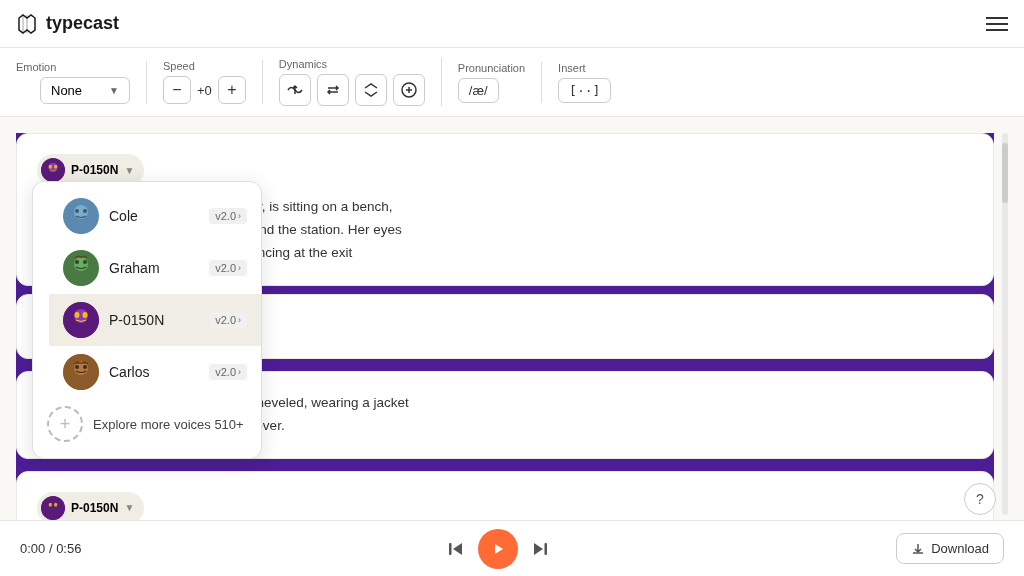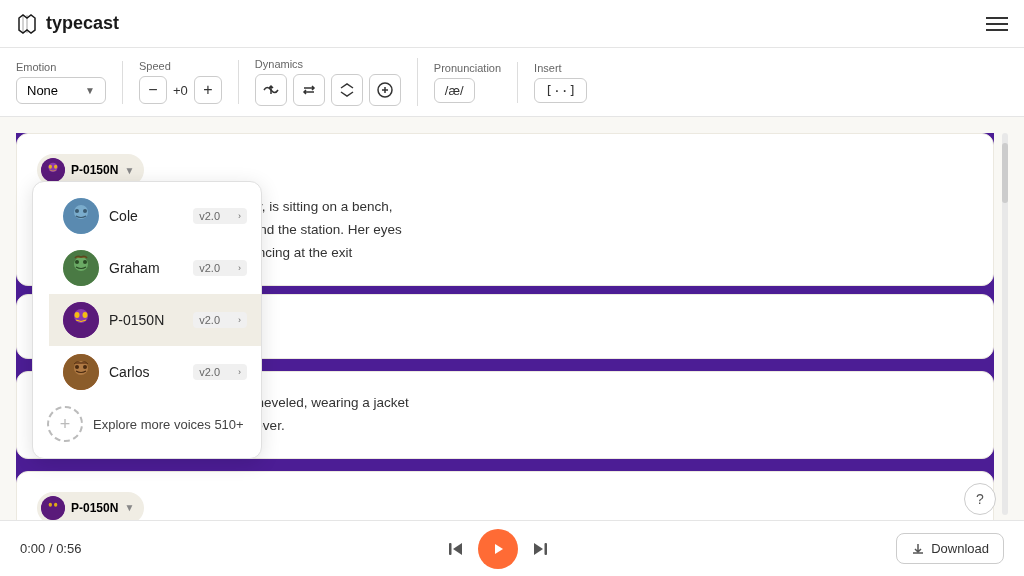--- a/index.html
+++ b/index.html
@@ -81,20 +81,21 @@
       display: flex;
       align-items: center;
       gap: 6px;
       border: 1px solid #ccc;
       border-radius: 6px;
       padding: 5px 10px;
       font-size: 13px;
       cursor: pointer;
       min-width: 90px;
       background: #fff;
+      margin-left: 24px;
     }
     .emotion-select .chevron {
       margin-left: auto;
       font-size: 10px;
       color: #666;
     }
 
     
     .speed-btn {
       width: 28px;
@@ -249,21 +250,21 @@
     }
 
     .version-badge {
       font-size: 11px;
       color: #666;
       background: #f0f0f0;
       border-radius: 4px;
       padding: 2px 6px;
       display: flex;
       align-items: center;
-      gap: 18px;
+      gap: 2px;
     }
 
     .explore-item {
       display: flex;
       align-items: center;
       gap: 10px;
       padding: 8px 14px;
       cursor: pointer;
       color: #555;
     }

